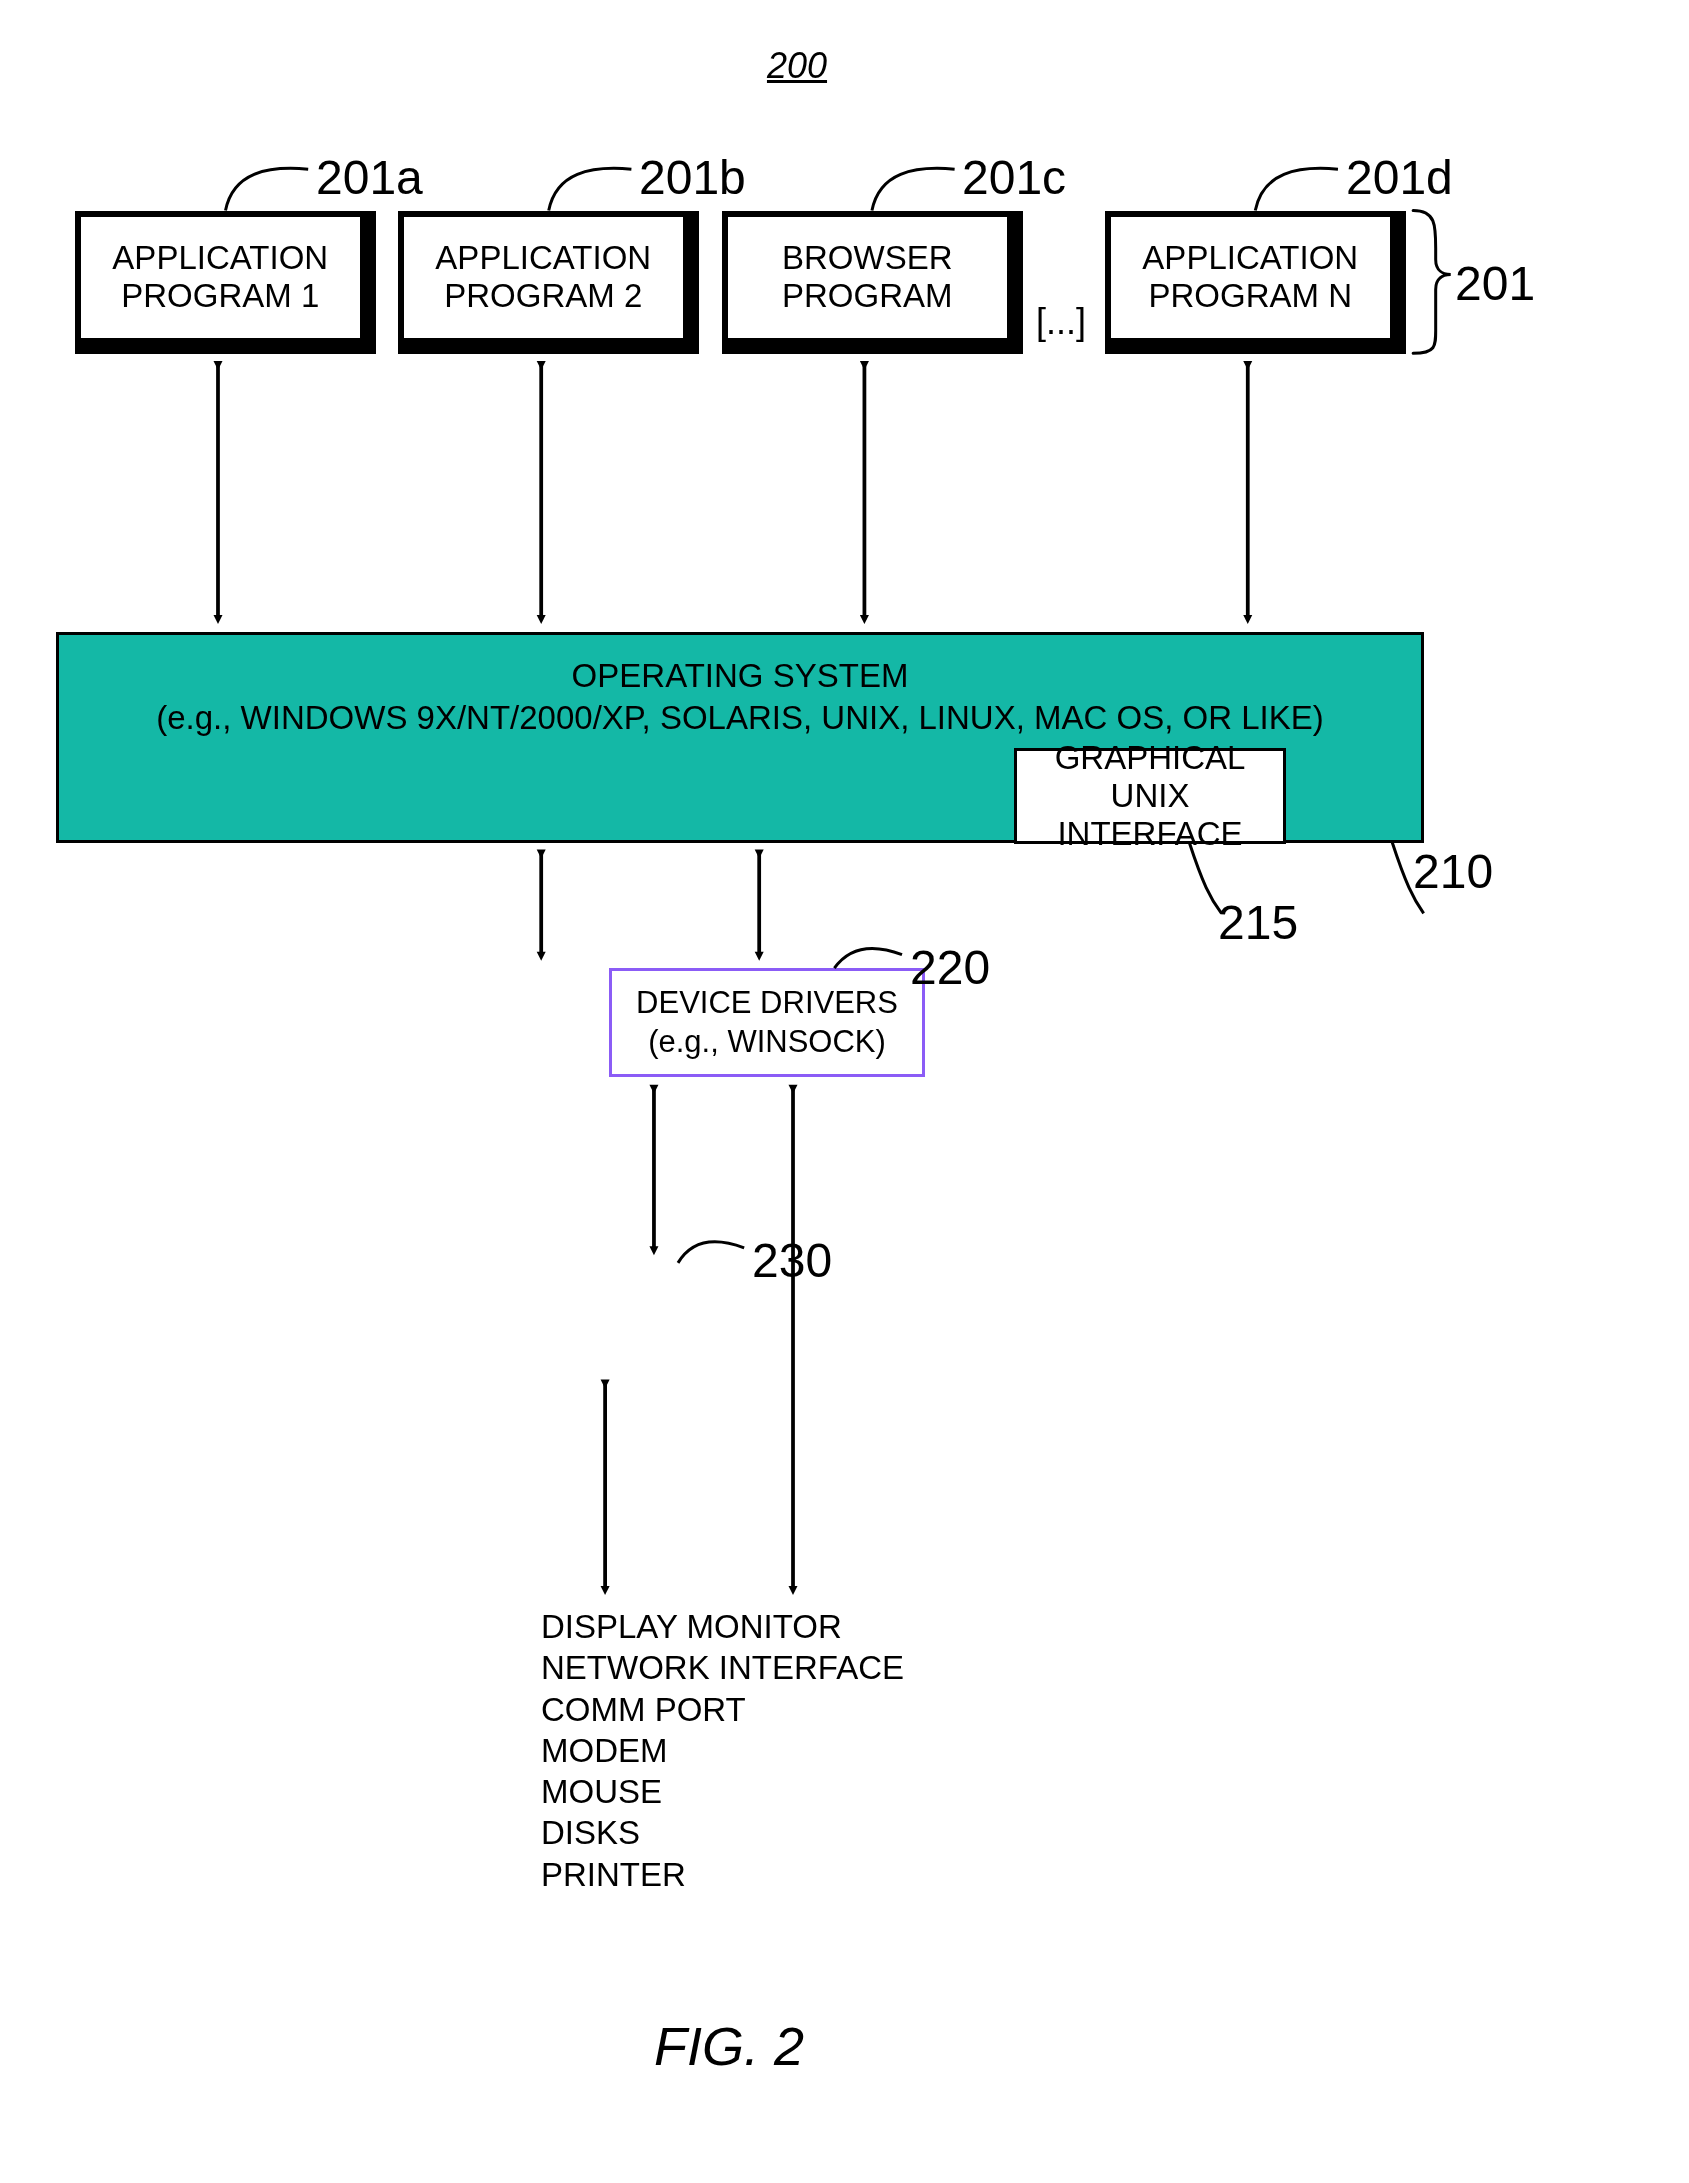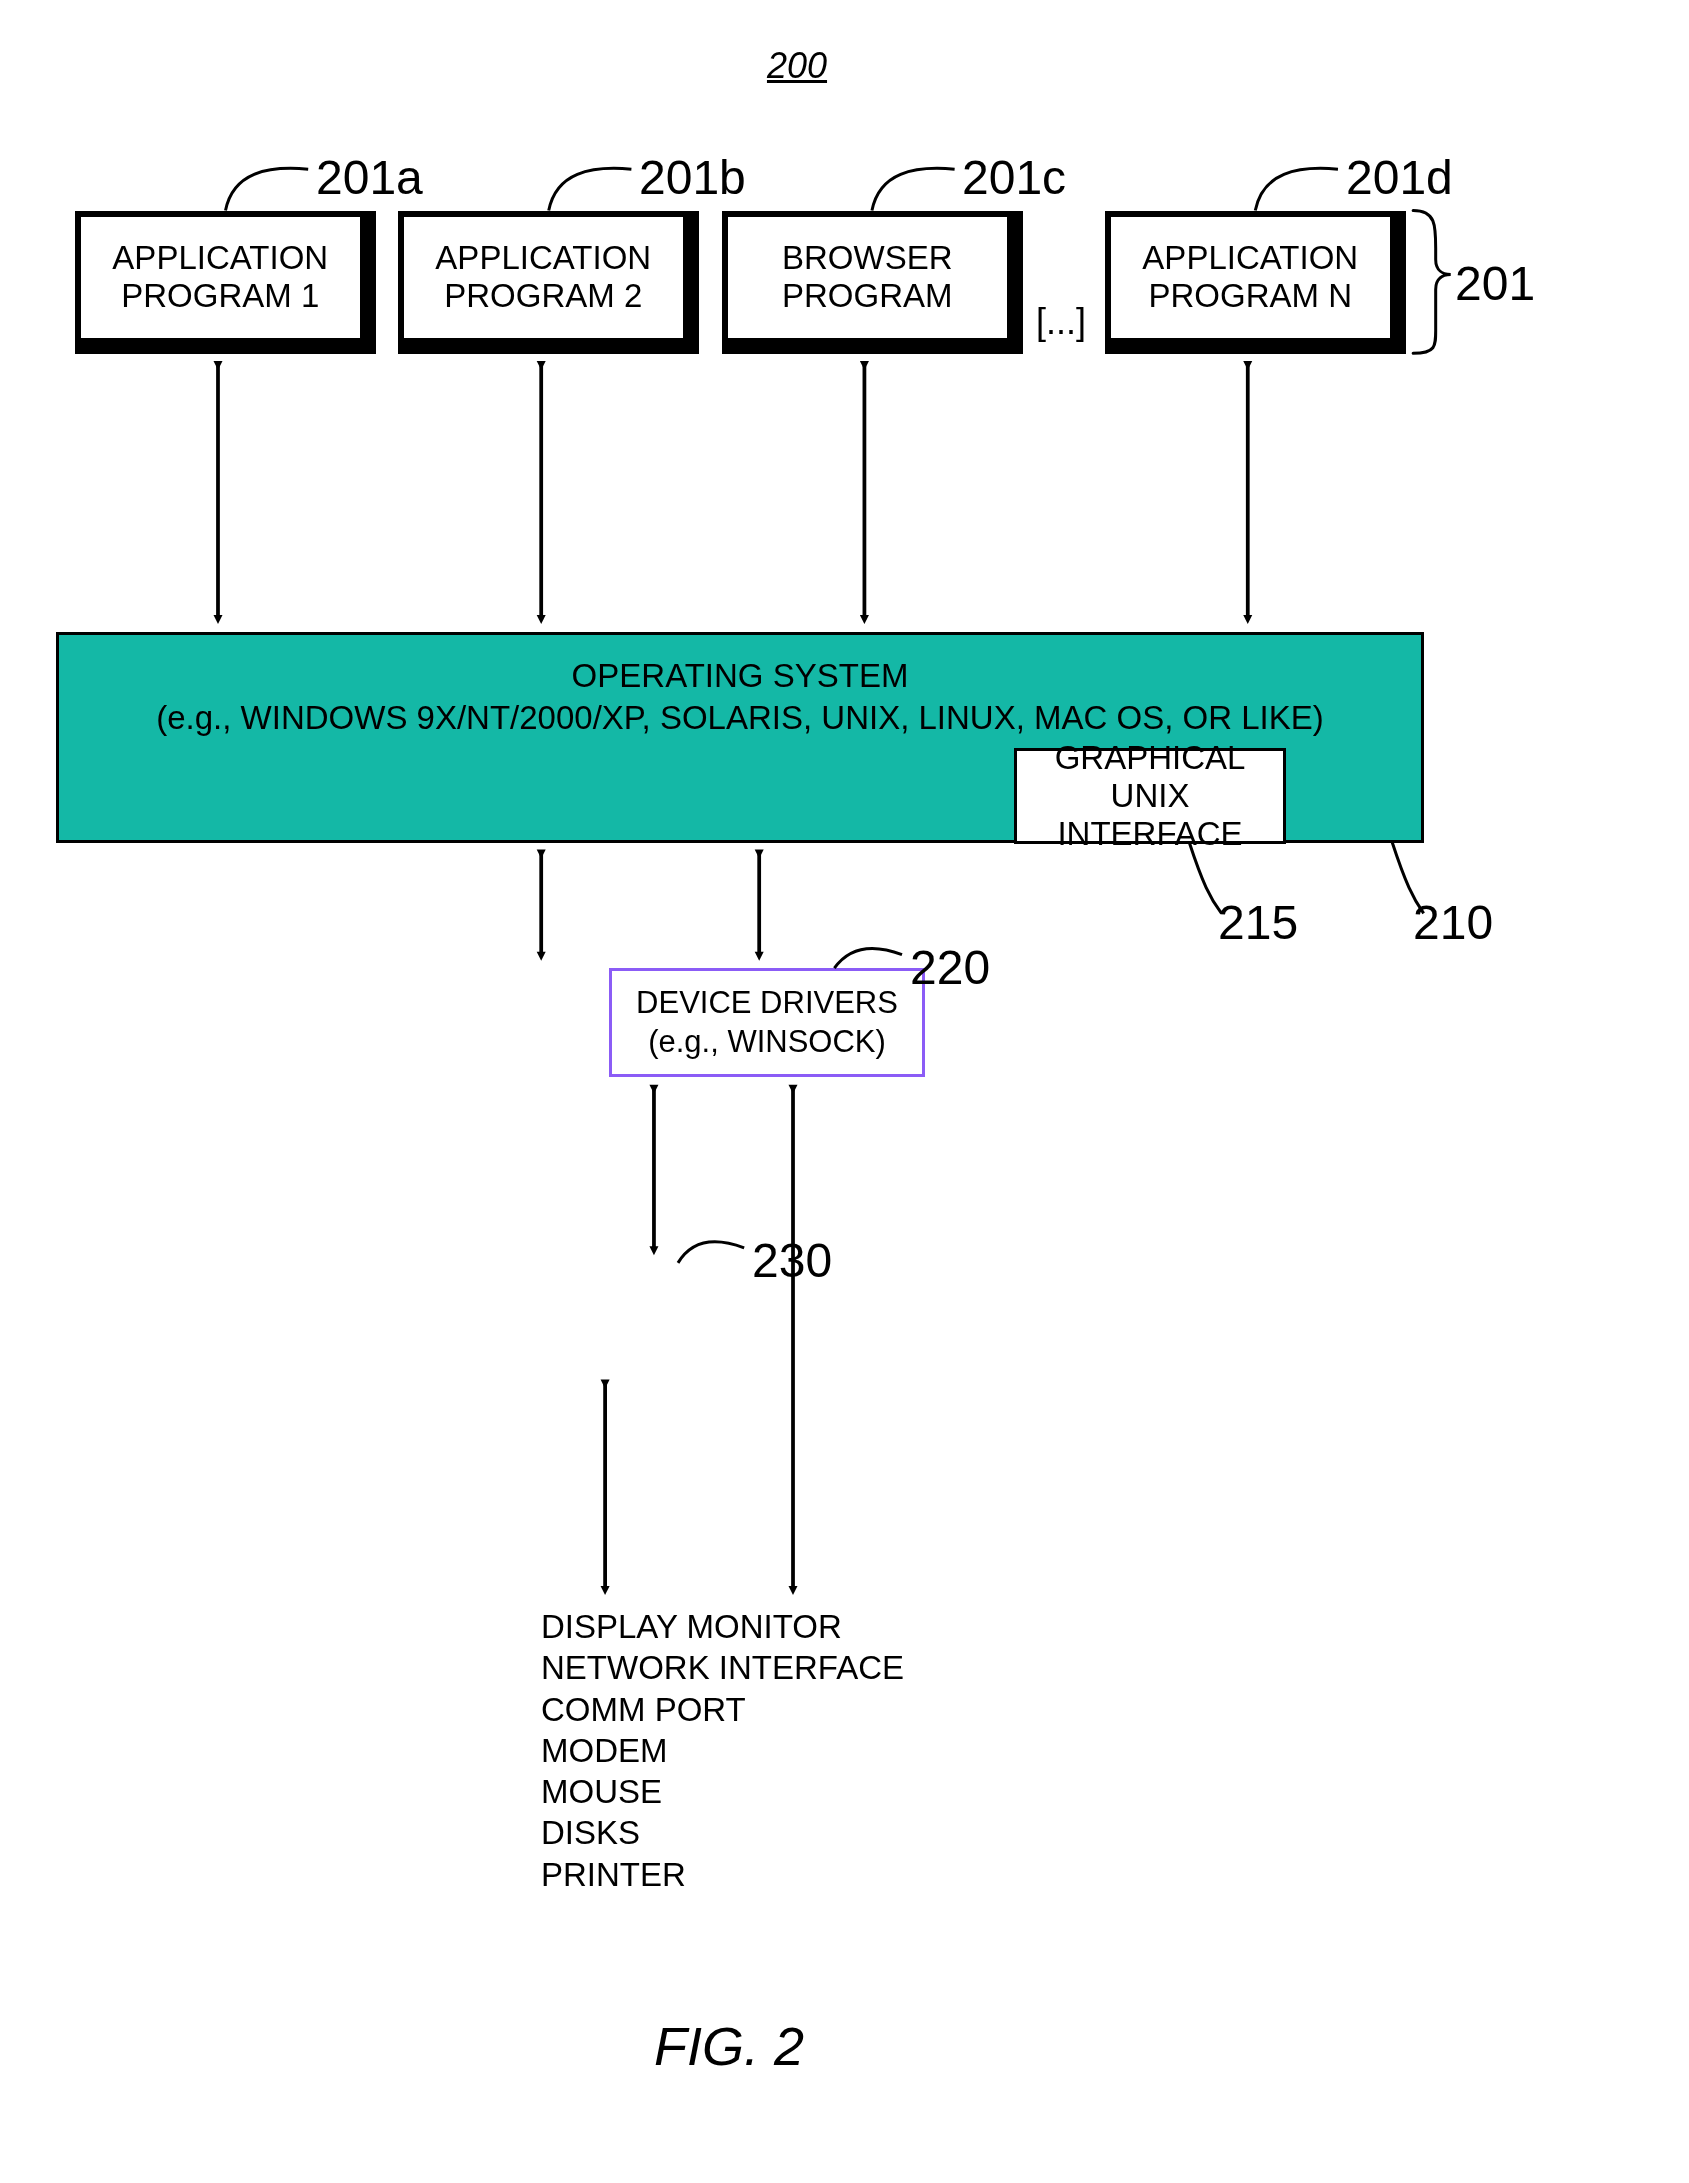--- a/index.html
+++ b/index.html
@@ -162,21 +162,21 @@
       <span>(e.g., WINDOWS 9X/NT/2000/XP, SOLARIS, UNIX, LINUX, MAC OS, OR LIKE)</span>
     </div>
 
     <div class="gui-box" style="left:955px; top:113px; width:272px; height:96px;">
       <span>
         <span>GRAPHICAL</span><br>
         <span>UNIX INTERFACE</span>
       </span>
     </div>
   </div>
-  <div class="ref-label" style="left:1413px; top:895px;">210</div>
+  <div class="ref-label" style="left:1413px; top:844px;">210</div>
   <div class="ref-label" style="left:1218px; top:895px;">215</div>
 
   <div class="drv-box" style="left:609px; top:968px; width:316px; height:109px;">
     <span>
       <span>DEVICE DRIVERS</span><br>
       <span>(e.g., WINSOCK)</span>
     </span>
   </div>
   <div class="ref-label" style="left:910px; top:940px;">220</div>
 

